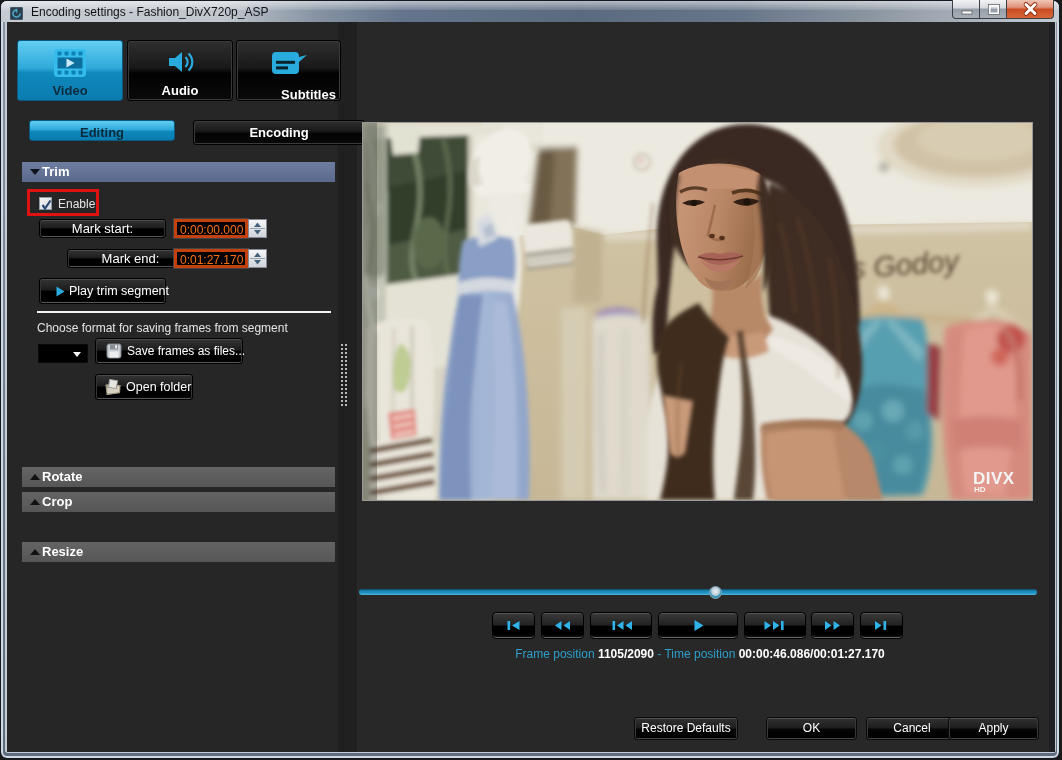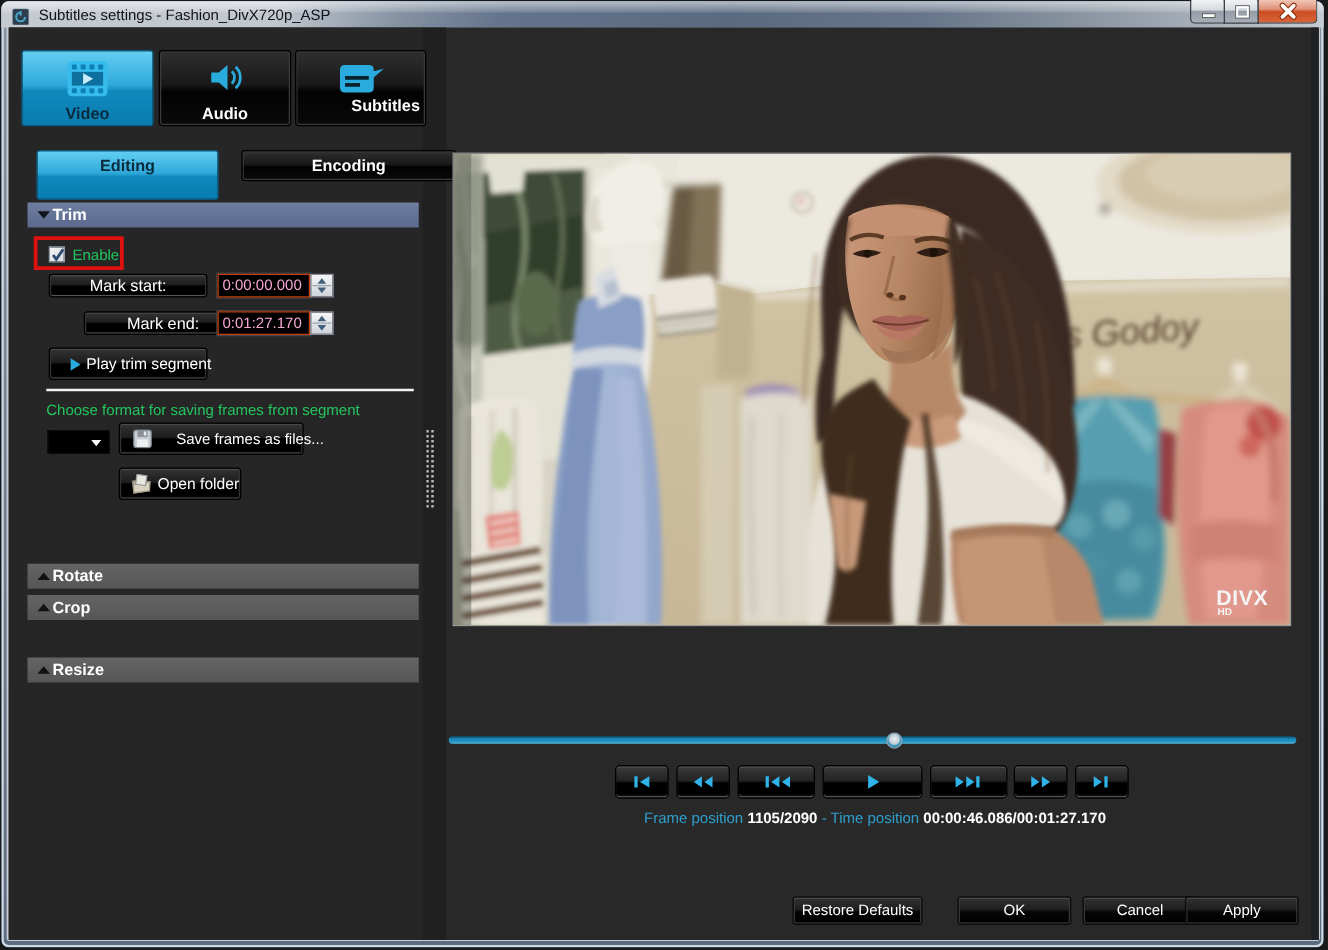--- a/index.html
+++ b/index.html
@@ -32,29 +32,29 @@
 .tabcyan{background:linear-gradient(180deg,#62cef2 0%,#2fa9da 46%,#0f88bb 54%,#0a7cb0 100%);border:1px solid #0a5a80;}
 .tablabel{position:absolute;left:0;width:100%;text-align:center;font-weight:bold;font-size:13px;}
 
 .dbtn{position:absolute;border-radius:3px;border:1px solid #000;
  background:linear-gradient(180deg,#343434 0%,#1d1d1d 45%,#000 52%,#000 88%,#0c0c0c 100%);
  box-shadow:inset 0 1px 0 #4a4a4a, inset 1px 0 0 #333, inset -1px 0 0 #333, inset 0 -1px 0 #555;
  color:#fff;font-size:13px;text-align:center;}
 
 .secbar{position:absolute;left:22px;width:313px;height:20px;color:#fff;font-weight:bold;font-size:13px;}
 .blue{background:linear-gradient(180deg,#6e7ea0 0%,#5a698c 100%);padding-left:29px;}
-.gray{background:linear-gradient(180deg,#646464 0%,#565656 100%);}
+.gray{background:linear-gradient(180deg,#646464 0%,#565656 100%);margin-top:16px;}
 .tri{display:inline-block;width:0;height:0;}
 .secbar .txt{position:absolute;left:20px;top:2px;}
 .arrow{position:absolute;left:8px;}
 
-.wtext{position:absolute;color:#22c55e;font-size:12px;}
+.wtext{position:absolute;color:#e5e5e5;font-size:12px;}
 #redbox{position:absolute;left:27px;top:189px;width:72px;height:27px;border:3px solid #e01111;}
 #checkbox{position:absolute;left:39px;top:197px;width:13px;height:13px;background:linear-gradient(135deg,#f4f4f4,#d5d9de);border:1px solid #8e9aa5;}
-#timef1,#timef2{position:absolute;left:174px;width:74px;height:19px;background:#000;border:1px solid #c2410c;box-shadow:0 0 0 1px #444;color:#f9a8d4;font-size:12px;padding-left:3px;line-height:17px;white-space:nowrap;}
+#timef1,#timef2{position:absolute;left:174px;width:74px;height:19px;background:#000;border:3px solid #c2410c;box-shadow:0 0 0 1px #444;color:#f97316;font-size:12px;padding-left:3px;line-height:17px;white-space:nowrap;}
 .spin{position:absolute;left:248px;width:19px;height:19px;background:linear-gradient(180deg,#f5f6f7,#cfd4da);border:1px solid #889;}
 #dropdown{position:absolute;left:38px;top:344px;width:50px;height:19px;background:#000;border:1px solid #0a0a0a;}
 #dropdown .tri{position:absolute;right:6px;top:7px;border-left:4.5px solid transparent;border-right:4.5px solid transparent;border-top:5.5px solid #fff;}
 #hr1{position:absolute;left:37px;top:311px;width:294px;height:2px;background:#f2f2f2;}
 
 
 
 #vframe{position:absolute;left:362px;top:122px;width:671px;height:379px;border:1px solid #9a9a9a;background:#000;}
 
 #slider{position:absolute;left:359px;top:589px;width:678px;height:6px;border-radius:3px;
@@ -78,21 +78,21 @@
 <body>
 <div id="win">
  <div id="frame"></div>
  <div id="titlebar"></div>
  <div id="innerline"></div>
  <svg id="appicon" viewBox="0 0 14 14">
       <rect x="0" y="0" width="14" height="14" rx="2" fill="#2c3e4e" stroke="#5a7486" stroke-width="1"></rect>
       <path d="M7 3.2 A3.8 3.8 0 1 0 10.8 7" fill="none" stroke="#4aa8c8" stroke-width="1.8"></path>
       <rect x="6.2" y="2" width="1.7" height="4" fill="#4aa8c8"></rect>
     </svg>
- <div id="apptitle">Subtitles settings - Fashion_DivX720p_ASP</div>
+ <div id="apptitle">Encoding settings - Fashion_DivX720p_ASP</div>
  <div id="wbtns">
   <div class="wb" id="wb-min">
         <svg width="28" height="19">
           <rect x="9" y="11" width="10" height="3" fill="#fff" stroke="#555" stroke-width="0.7"></rect>
         </svg>
       </div>
   <div class="wb" id="wb-max">
         <svg width="28" height="19">
           <rect x="9.5" y="5.5" width="9" height="8" fill="none" stroke="#fff" stroke-width="2"></rect>
           <rect x="8.5" y="4.5" width="11" height="10" fill="none" stroke="#666" stroke-width="0.8"></rect>
@@ -146,24 +146,24 @@
    <div class="tablabel" style="top:42px;color:#fff;">Audio</div>
  </div>
  <div class="tab tabdark" style="left:236px;top:40px;width:105px;height:61px;">
    <svg width="103" height="40" viewBox="0 0 103 40">
         <g transform="translate(49,22)">
           <path d="M-10 -11 L9 -11 Q13 -11 13 -7 L13 -6 L21 -8 L13 -1 L13 7 Q13 11 9 11 L-10 11 Q-14 11 -14 7 L-14 -7 Q-14 -11 -10 -11 Z" fill="#2aabdd"></path>
           <rect x="-10" y="-2.2" width="19" height="3" fill="#0a222c"></rect>
           <rect x="-10" y="3.4" width="12" height="3" fill="#0a222c"></rect>
         </g>
       </svg>
-   <div class="tablabel" style="top:36px;color:#fff;padding-left:40px;">Subtitles</div>
- </div>
-
- <div class="tab tabcyan" style="left:29px;top:120px;width:146px;height:40px;">
+   <div class="tablabel" style="top:46px;color:#fff;padding-left:40px;">Subtitles</div>
+ </div>
+
+ <div class="tab tabcyan" style="left:29px;top:120px;width:146px;height:21px;">
    <div class="tablabel" style="top:4px;color:#0b2a3c;font-size:13px;">Editing</div>
  </div>
  <div class="tab tabdark" style="left:193px;top:120px;width:172px;height:25px;">
    <div class="tablabel" style="top:4px;color:#fff;font-size:13px;">Encoding</div>
  </div>
 
  <div class="secbar blue" style="top:162px;">
    <span class="arrow" style="top:7px;width:0;height:0;border-left:5px solid transparent;border-right:5px solid transparent;border-top:6px solid #10141c;"></span>
    <span class="txt">Trim</span>
  </div>
@@ -188,21 +188,21 @@
       </svg></div>
  <div class="dbtn" style="left:39px;top:278px;width:127px;height:26px;line-height:24px;padding-left:29px;text-align:left;white-space:nowrap;font-size:12.5px;">Play trim segment</div>
  <svg style="position:absolute;left:56px;top:286px;" width="9" height="11">
       <path d="M0.5 0.5 L8.5 5.5 L0.5 10.5 Z" fill="#2aabdd"></path>
     </svg>
  <div id="hr1"></div>
  <div class="wtext" style="left:37px;top:321px;">Choose format for saving frames from segment</div>
  <div id="dropdown">
       <span class="tri"></span>
     </div>
- <div class="dbtn" style="left:95px;top:338px;width:148px;height:26px;line-height:24px;padding-left:45px;text-align:center;white-space:nowrap;font-size:12px;">Save frames as files...</div>
+ <div class="dbtn" style="left:95px;top:338px;width:148px;height:26px;line-height:24px;padding-left:31px;text-align:center;white-space:nowrap;font-size:12px;">Save frames as files...</div>
  <svg style="position:absolute;left:106px;top:343px;" width="16" height="16" viewBox="0 0 16 16">
       <rect x="1" y="1" width="14" height="14" rx="2" fill="#c8cdd2" stroke="#7a8288"></rect>
       <rect x="4" y="1.5" width="8" height="5" fill="#8a9095"></rect>
       <rect x="9" y="2.2" width="2" height="3.2" fill="#e8eaec"></rect>
       <rect x="3.5" y="8.5" width="9" height="6" fill="#eceef0"></rect>
     </svg>
  <div class="dbtn" style="left:95px;top:374px;width:98px;height:26px;line-height:24px;padding-left:30px;text-align:left;white-space:nowrap;font-size:12.5px;">Open folder</div>
  <svg style="position:absolute;left:105px;top:379px;" width="17" height="17" viewBox="0 0 17 17">
       <path d="M1.5 5 L6 5 L7.5 7 L14 7 L14 14.5 L1.5 14.5 Z" fill="#b8b09a" stroke="#8a8270" transform="rotate(-8 8 10)"></path>
       <path d="M2 7.5 L15.5 7.5 L14 14.5 L1.5 14.5 Z" fill="#d8d2c0" stroke="#a29a84" transform="rotate(-8 8 10)"></path>

